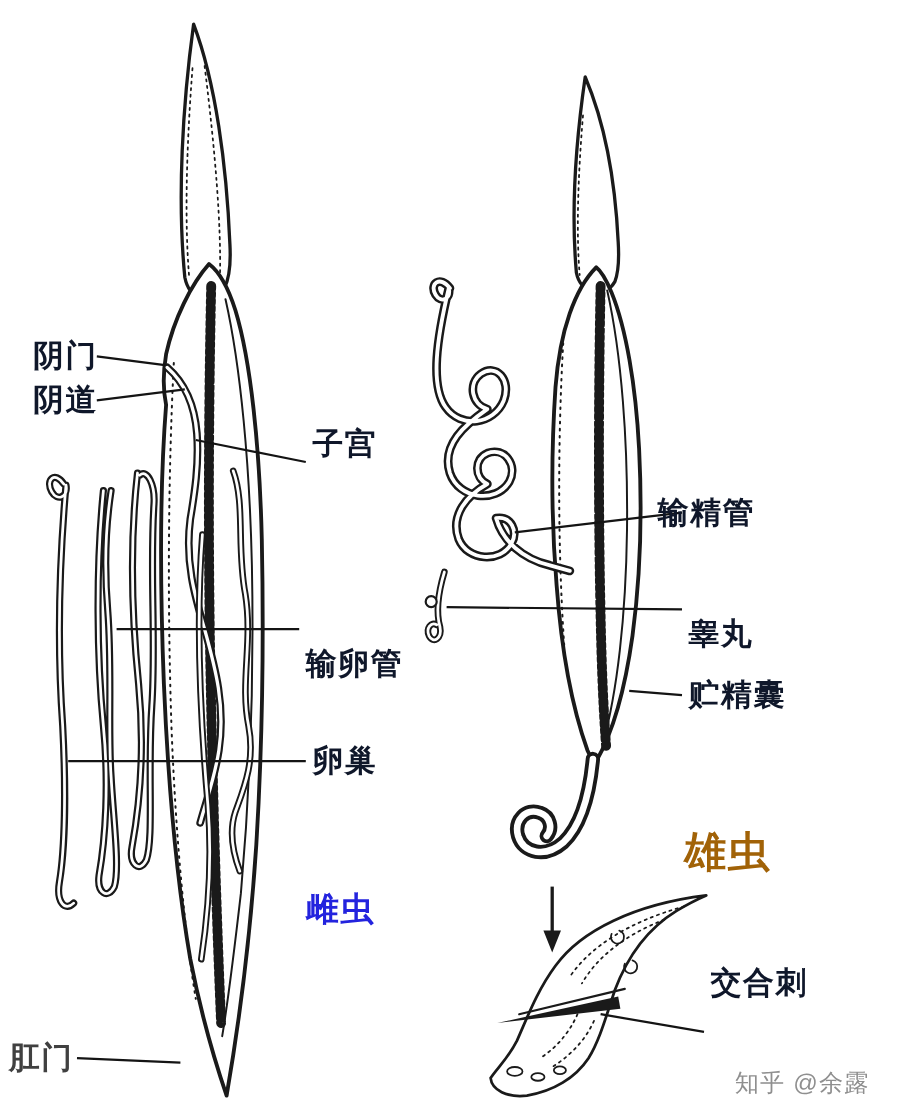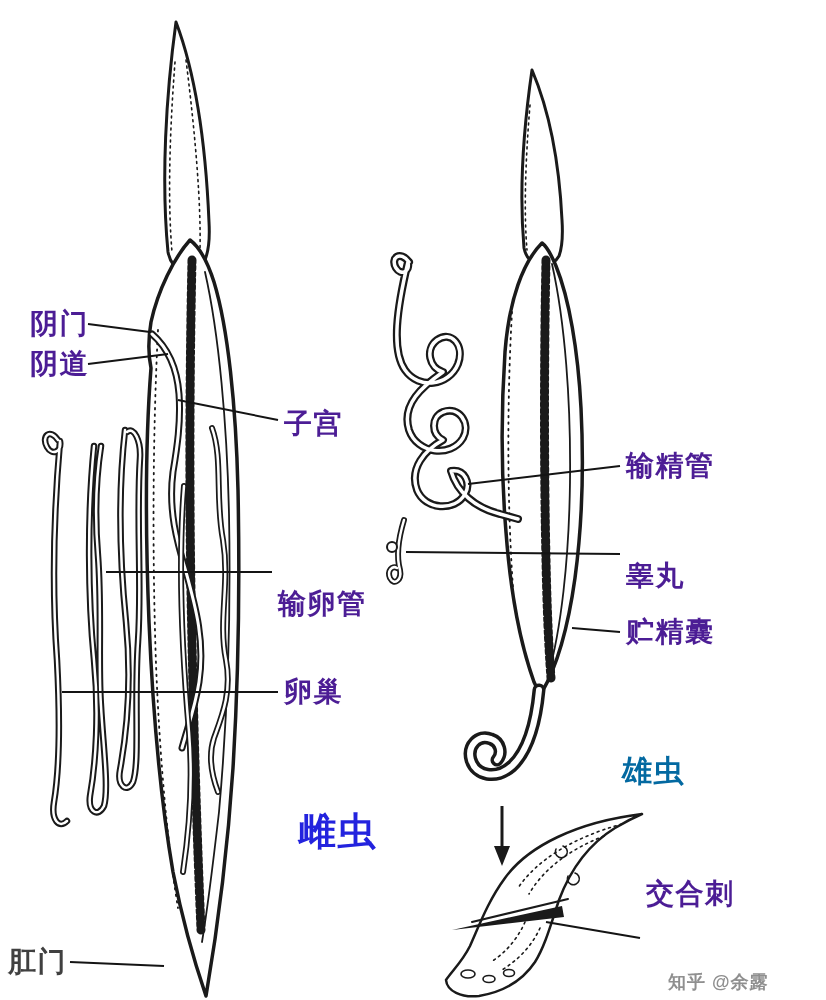--- a/index.html
+++ b/index.html
@@ -10,32 +10,32 @@
     overflow:hidden;
     font-family:"Liberation Sans", sans-serif;
   }
   .art{position:absolute;left:0;top:0;}
   .label{
     position:absolute;
     font-family:"Liberation Sans", sans-serif;
     font-weight:700;
     font-size:28px;
     line-height:1.15;
-    color:#4c1d95;
+    color:#0f172a;
     letter-spacing:1.5px;
     white-space:nowrap;
   }
-  .label--female-name{color:#2323de;font-size:38px;margin-left:20px;}
-  .label--male-name{color:#0369a1;font-size:30px;}
+  .label--female-name{color:#2323de;font-size:30px;}
+  .label--male-name{color:#a16207;font-size:38px;}
   .label--anus{color:#404040;}
   .watermark{
     position:absolute;
     font-family:"Liberation Sans", sans-serif;
-    font-weight:700;
-    font-size:18px;
+    font-weight:400;
+    font-size:22px;
     color:#8f8f8f;
     letter-spacing:1px;
     white-space:nowrap;
   }
 </style>
 </head>
 <body>
 
 <div class="stage">
 
@@ -167,26 +167,26 @@
       <line x1="70" y1="962" x2="164" y2="966"></line>
       <line x1="620" y1="466" x2="468" y2="484"></line>
       <line x1="620" y1="554" x2="406" y2="552"></line>
       <line x1="620" y1="632" x2="572" y2="628"></line>
       <line x1="640" y1="938" x2="546" y2="922"></line>
     </g>
   </svg>
 
   <div class="label" style="left:30px; top:308px">阴门</div>
   <div class="label" style="left:30px; top:348px">阴道</div>
-  <div class="label" style="left:284px; top:408px">子宫</div>
+  <div class="label" style="left:284px; top:388px">子宫</div>
   <div class="label" style="left:278px; top:588px">输卵管</div>
   <div class="label" style="left:284px; top:676px">卵巢</div>
   <div class="label label--female-name" style="left:278px; top:810px">雌虫</div>
   <div class="label label--anus" style="left:8px; top:946px">肛门</div>
 
-  <div class="label" style="left:626px; top:450px">输精管</div>
+  <div class="label" style="left:598px; top:450px">输精管</div>
   <div class="label" style="left:626px; top:560px">睾丸</div>
   <div class="label" style="left:626px; top:616px">贮精囊</div>
   <div class="label label--male-name" style="left:622px; top:754px">雄虫</div>
   <div class="label" style="left:646px; top:878px">交合刺</div>
 
   <div class="watermark" style="left:668px; top:970px">知乎 @余露</div>
 </div>
 
 </body></html>

